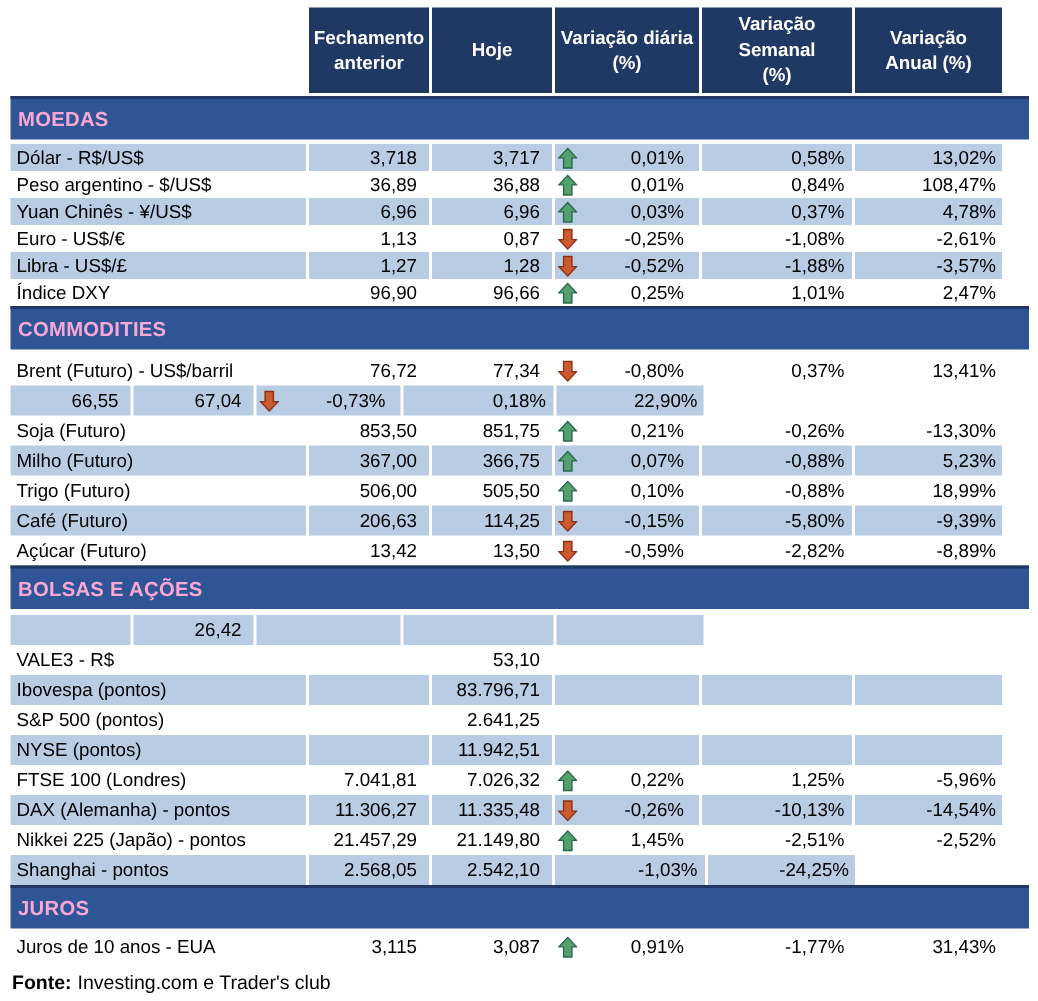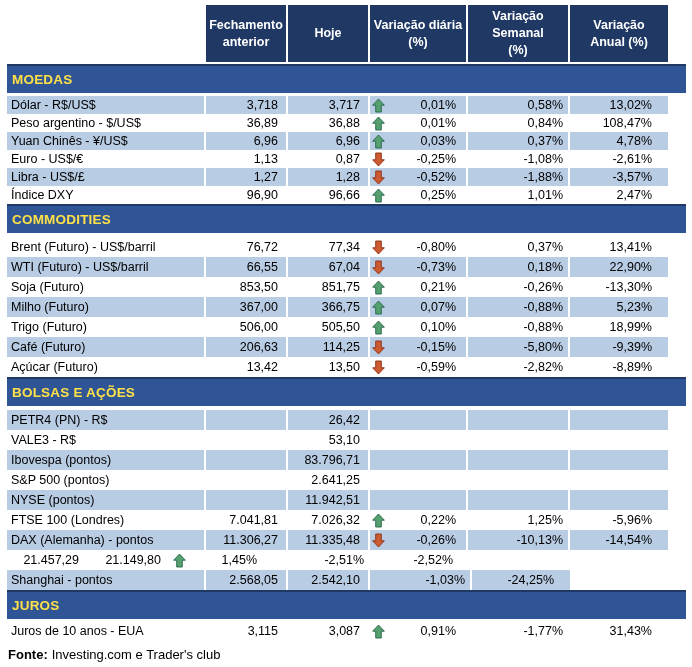--- a/index.html
+++ b/index.html
@@ -10,40 +10,40 @@
   .hrow { display:flex; gap:2px; height:57px; margin-bottom:2px; }
   .hcell { background:#1F3864; color:#fff; font-weight:bold; font-size:12.5px;
            display:flex; flex-direction:column; justify-content:center; align-items:center;
            text-align:center; line-height:1.35; flex:0 0 auto; }
   .spacer { background:transparent; flex:0 0 auto; }
 
   .w0 { width:197px; } .w1 { width:80px; } .w2 { width:80px; }
   .w3 { width:96px; }  .w4 { width:100px; } .w5 { width:98px; }
 
   .bar { height:29px; box-sizing:border-box; border-top:2px solid #1F3864; background:#2F5597;
-         color:#fde047; font-weight:bold; font-size:13.5px; display:flex; align-items:center;
+         color:#f9a8d4; font-weight:bold; font-size:13.5px; display:flex; align-items:center;
          padding-left:5px; letter-spacing:0.2px; }
 
   .rows { }
   .sec0 .rows { margin-top:3px;text-align:center; }
   .sec1 .rows, .sec2 .rows { margin-top:4px; }
   .sec3 .rows { margin-top:2px; }
 
   .row { display:flex; gap:2px; }
   .sec0 .row { height:18px; }
   .sec1 .row, .sec2 .row, .sec3 .row { height:20px;text-align:center; }
 
   .cell { box-sizing:border-box; font-size:12.5px; flex:0 0 auto;
           display:flex; align-items:center; overflow:hidden; white-space:nowrap; }
   .row.shaded .cell { background:#B8CCE4; }
 
   .c-label { padding-left:4px; justify-content:flex-start; }
   .c-num   { justify-content:flex-end; padding-right:8px; }
   .c-sem   { padding-right:5px; }
-  .c-anu   { padding-right:16px; }
+  .c-anu   { padding-right:4px; }
   .c-dia   { justify-content:space-between; padding-left:2px; padding-right:10px; }
   .arr { display:inline-flex; align-items:center; width:13px; height:15px; }
   .arr svg { display:block; }
 
   .footer { margin-top:6px; font-size:13px; padding-left:1px; }
   .footer b { font-weight:bold; }
   .footer span { margin-left:4px; }
 </style>
 </head>
 <body>
@@ -180,21 +180,20 @@
                   <svg width="13" height="15" viewBox="0 0 14 16">
                     <path d="M4 1 L10 1 L10 8.3 L13.3 8.3 L7 15 L0.7 8.3 L4 8.3 Z" fill="#CD5B32" stroke="#8A3014" stroke-width="1"></path>
                   </svg>
                 </span>
                 <span>-0,80%</span>
               </div>
               <div class="cell c-num c-sem w4">0,37%</div>
               <div class="cell c-num c-anu w5">13,41%</div>
             </div>
             <div class="row shaded">
-              <div class="cell c-label w0">WTI (Futuro) - US$/barril</div>
               <div class="cell c-num w1">66,55</div>
               <div class="cell c-num w2">67,04</div>
               <div class="cell c-dia w3">
                 <span class="arr">
                   <svg width="13" height="15" viewBox="0 0 14 16">
                     <path d="M4 1 L10 1 L10 8.3 L13.3 8.3 L7 15 L0.7 8.3 L4 8.3 Z" fill="#CD5B32" stroke="#8A3014" stroke-width="1"></path>
                   </svg>
                 </span>
                 <span>-0,73%</span>
               </div>
@@ -275,21 +274,20 @@
               </div>
               <div class="cell c-num c-sem w4">-2,82%</div>
               <div class="cell c-num c-anu w5">-8,89%</div>
             </div>
           </div>
         </div>
         <div class="section sec2">
           <div class="bar">BOLSAS E AÇÕES</div>
           <div class="rows">
             <div class="row shaded">
-              <div class="cell c-label w0">PETR4 (PN) - R$</div>
               <div class="cell c-num w1"></div>
               <div class="cell c-num w2">26,42</div>
               <div class="cell c-dia w3">
                 <span class="arr"></span>
                 <span></span>
               </div>
               <div class="cell c-num c-sem w4"></div>
               <div class="cell c-num c-anu w5"></div>
             </div>
             <div class="row">
@@ -360,20 +358,21 @@
                   <svg width="13" height="15" viewBox="0 0 14 16">
                     <path d="M4 1 L10 1 L10 8.3 L13.3 8.3 L7 15 L0.7 8.3 L4 8.3 Z" fill="#CD5B32" stroke="#8A3014" stroke-width="1"></path>
                   </svg>
                 </span>
                 <span>-0,26%</span>
               </div>
               <div class="cell c-num c-sem w4">-10,13%</div>
               <div class="cell c-num c-anu w5">-14,54%</div>
             </div>
             <div class="row">
+              <div class="cell c-label w0">Nikkei 225 (Japão) - pontos</div>
               <div class="cell c-num w1">21.457,29</div>
               <div class="cell c-num w2">21.149,80</div>
               <div class="cell c-dia w3">
                 <span class="arr">
                   <svg width="13" height="15" viewBox="0 0 14 16">
                     <path d="M7 1 L13.3 7.7 L10 7.7 L10 15 L4 15 L4 7.7 L0.7 7.7 Z" fill="#55A06E" stroke="#27684C" stroke-width="1"></path>
                   </svg>
                 </span>
                 <span>1,45%</span>
               </div>

